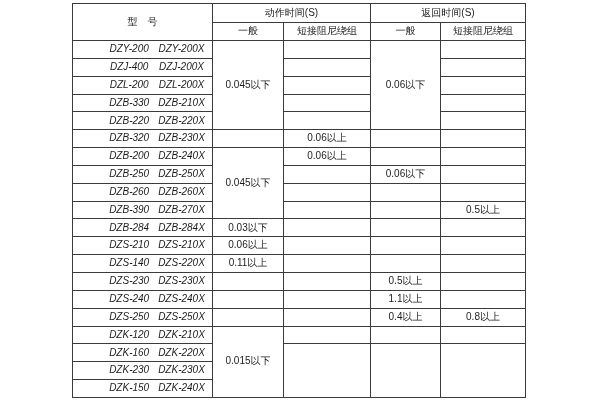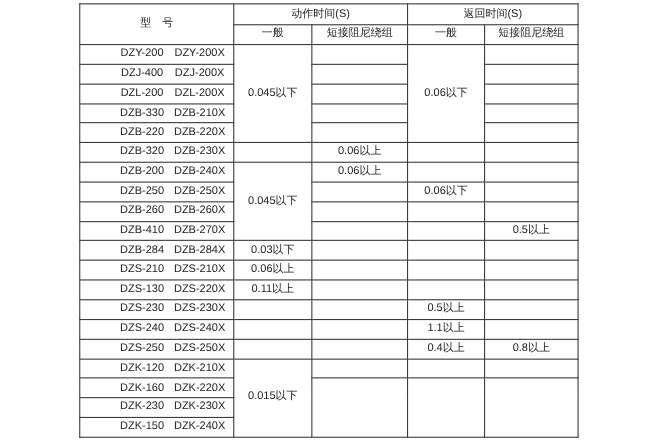--- a/index.html
+++ b/index.html
@@ -4,21 +4,21 @@
 <style>
   html,body{margin:0;padding:0;background:#fff;}
   .page{position:relative;width:600px;height:400px;background:#ffffff;overflow:hidden;
         font-family:"Liberation Sans","DejaVu Sans",sans-serif;}
   table.spec{position:absolute;left:72px;top:3px;border-collapse:collapse;table-layout:fixed;}
   .spec th,.spec td{border:1px solid #3b3b3b;padding:0;margin:0;
         font-size:10px;font-weight:normal;color:#1c1c1c;text-align:center;vertical-align:middle;
         line-height:1.05;overflow:hidden;white-space:pre;}
   tr.head{height:18.5px;}
   tr.data{height:17.85px;}
-  td.model{padding-left:30px;text-align:left;}
+  td.model{padding-left:30px;text-align:left;font-style:italic;}
   td.model span{display:inline-block;width:48%;text-align:center;}
 </style>
 </head>
 <body>
 
 <div class="page">
   <table class="spec">
     <colgroup>
       <col style="width:140px">
         <col style="width:71px">
@@ -88,42 +88,42 @@
       <td>0.06以下</td>
       <td></td>
     </tr>
     <tr class="data">
       <td class="model"><span>DZB-260</span><span>DZB-260X</span></td>
       <td></td>
       <td></td>
       <td></td>
     </tr>
     <tr class="data">
-      <td class="model"><span>DZB-410</span><span>DZB-270X</span></td>
+      <td class="model"><span>DZB-390</span><span>DZB-270X</span></td>
       <td></td>
       <td></td>
       <td>0.5以上</td>
     </tr>
 
     <tr class="data">
       <td class="model"><span>DZB-284</span><span>DZB-284X</span></td>
       <td>0.03以下</td>
       <td></td>
       <td></td>
       <td></td>
     </tr>
     <tr class="data">
       <td class="model"><span>DZS-210</span><span>DZS-210X</span></td>
       <td>0.06以上</td>
       <td></td>
       <td></td>
       <td></td>
     </tr>
     <tr class="data">
-      <td class="model"><span>DZS-130</span><span>DZS-220X</span></td>
+      <td class="model"><span>DZS-140</span><span>DZS-220X</span></td>
       <td>0.11以上</td>
       <td></td>
       <td></td>
       <td></td>
     </tr>
     <tr class="data">
       <td class="model"><span>DZS-230</span><span>DZS-230X</span></td>
       <td></td>
       <td></td>
       <td>0.5以上</td>

